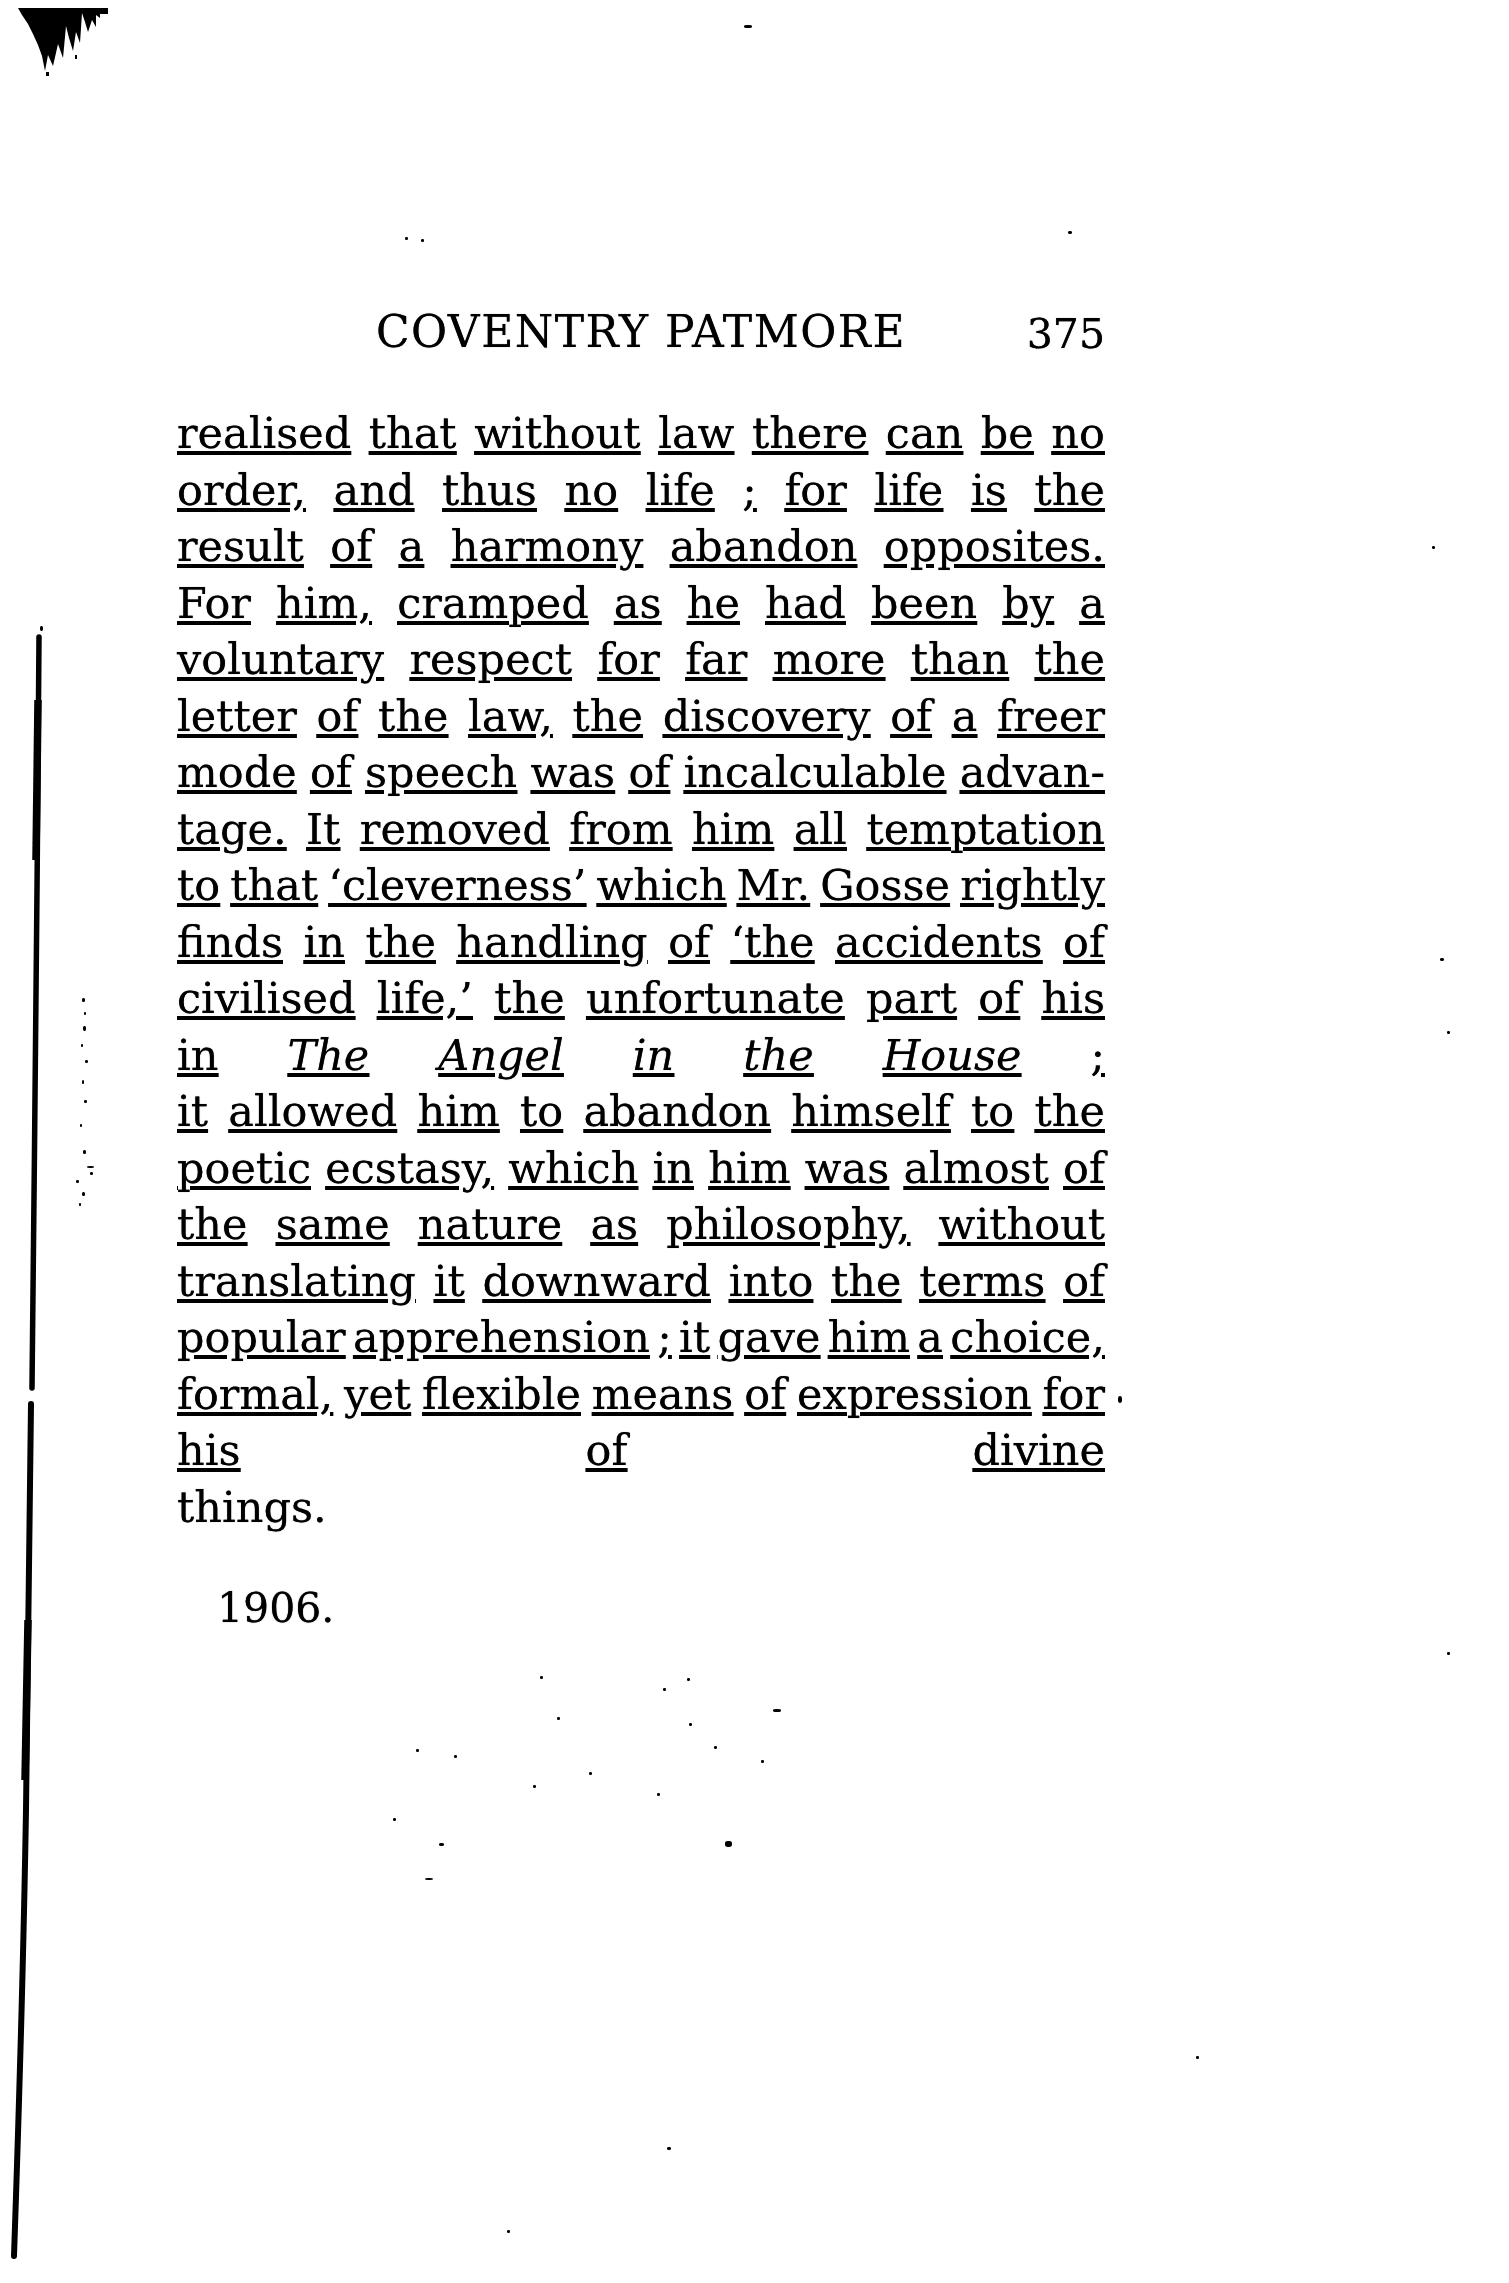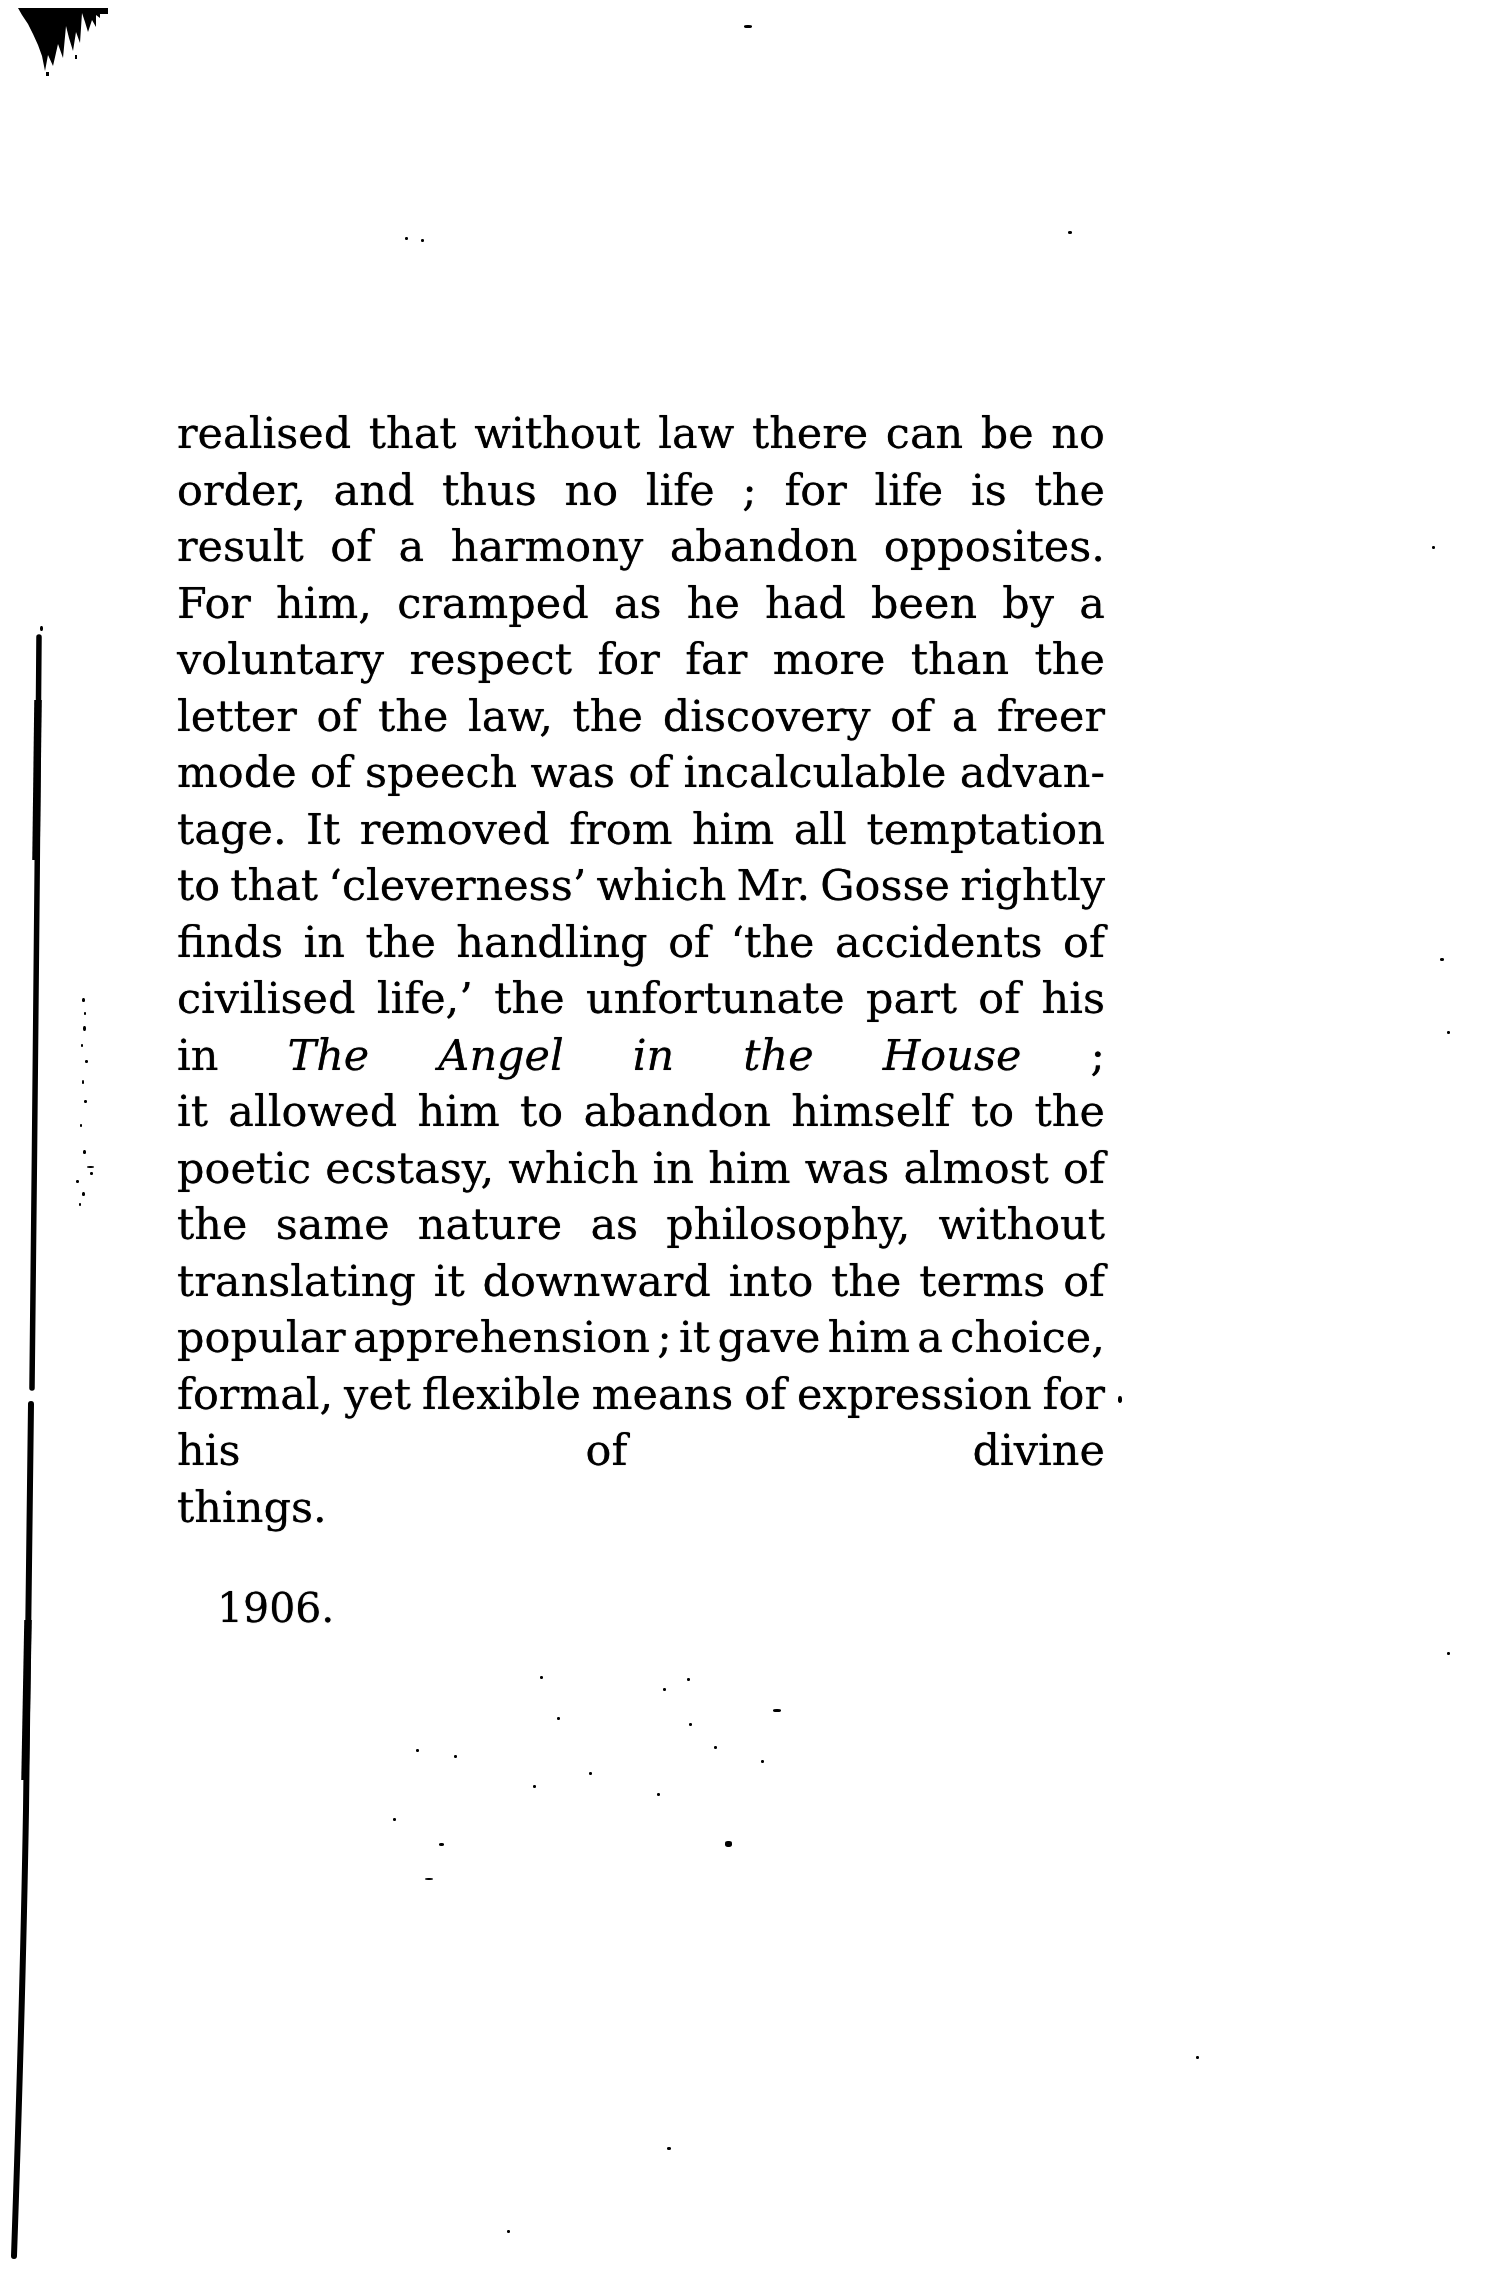--- a/index.html
+++ b/index.html
@@ -33,21 +33,21 @@
     position:absolute;left:177px;top:408px;width:928px;
     font-size:43px;
     text-shadow:0 0 0.7px rgba(0,0,0,0.85);
   }
   .line{
     height:56.5px;
     display:flex;
     align-items:baseline;
     white-space:pre;
   }
-  .line.justify{justify-content:space-between;}
+  .line.justify{justify-content:space-between;text-decoration:underline;}
   .line:not(.justify) .word{margin-right:12px;}
   .word.italic{font-style:italic;}
   .year-line{
     position:absolute;left:217px;top:1548px;
     font-size:41px;font-weight:500;
     text-shadow:0 0 0.9px rgba(0,0,0,0.9);
     margin-top:36px;
   }
 </style>
 </head>
@@ -111,20 +111,24 @@
       <div class="speck" style="left: 657px; top: 1793px; width: 3px; height: 3px;"></div>
       <div class="speck" style="left: 393px; top: 1818px; width: 3px; height: 3px;"></div>
       <div class="speck" style="left: 439px; top: 1843px; width: 5px; height: 3px;"></div>
       <div class="speck" style="left: 725px; top: 1841px; width: 7px; height: 6px;"></div>
       <div class="speck" style="left: 425px; top: 1878px; width: 8px; height: 2px;"></div>
       <div class="speck" style="left: 667px; top: 2147px; width: 4px; height: 3px;"></div>
       <div class="speck" style="left: 507px; top: 2230px; width: 3px; height: 3px;"></div>
       <div class="speck" style="left: 1196px; top: 2056px; width: 3px; height: 3px;"></div>
     </div>
 
+  <div class="running-head">
+    <div class="running-title">COVENTRY PATMORE</div>
+    <div class="page-number">375</div>
+  </div>
 
   <div class="body-text" id="body-lines">
       <div class="line justify"><span class="word">realised</span><span class="word">that</span><span class="word">without</span><span class="word">law</span><span class="word">there</span><span class="word">can</span><span class="word">be</span><span class="word">no</span></div>
       <div class="line justify"><span class="word">order,</span><span class="word">and</span><span class="word">thus</span><span class="word">no</span><span class="word">life</span><span class="word">;</span><span class="word">for</span><span class="word">life</span><span class="word">is</span><span class="word">the</span></div>
       <div class="line justify"><span class="word">result</span><span class="word">of</span><span class="word">a</span><span class="word">harmony</span><span class="word">abandon</span><span class="word">opposites.</span></div>
       <div class="line justify"><span class="word">For</span><span class="word">him,</span><span class="word">cramped</span><span class="word">as</span><span class="word">he</span><span class="word">had</span><span class="word">been</span><span class="word">by</span><span class="word">a</span></div>
       <div class="line justify"><span class="word">voluntary</span><span class="word">respect</span><span class="word">for</span><span class="word">far</span><span class="word">more</span><span class="word">than</span><span class="word">the</span></div>
       <div class="line justify"><span class="word">letter</span><span class="word">of</span><span class="word">the</span><span class="word">law,</span><span class="word">the</span><span class="word">discovery</span><span class="word">of</span><span class="word">a</span><span class="word">freer</span></div>
       <div class="line justify"><span class="word">mode</span><span class="word">of</span><span class="word">speech</span><span class="word">was</span><span class="word">of</span><span class="word">incalculable</span><span class="word">advan-</span></div>
       <div class="line justify"><span class="word">tage.</span><span class="word">It</span><span class="word">removed</span><span class="word">from</span><span class="word">him</span><span class="word">all</span><span class="word">temptation</span></div>

